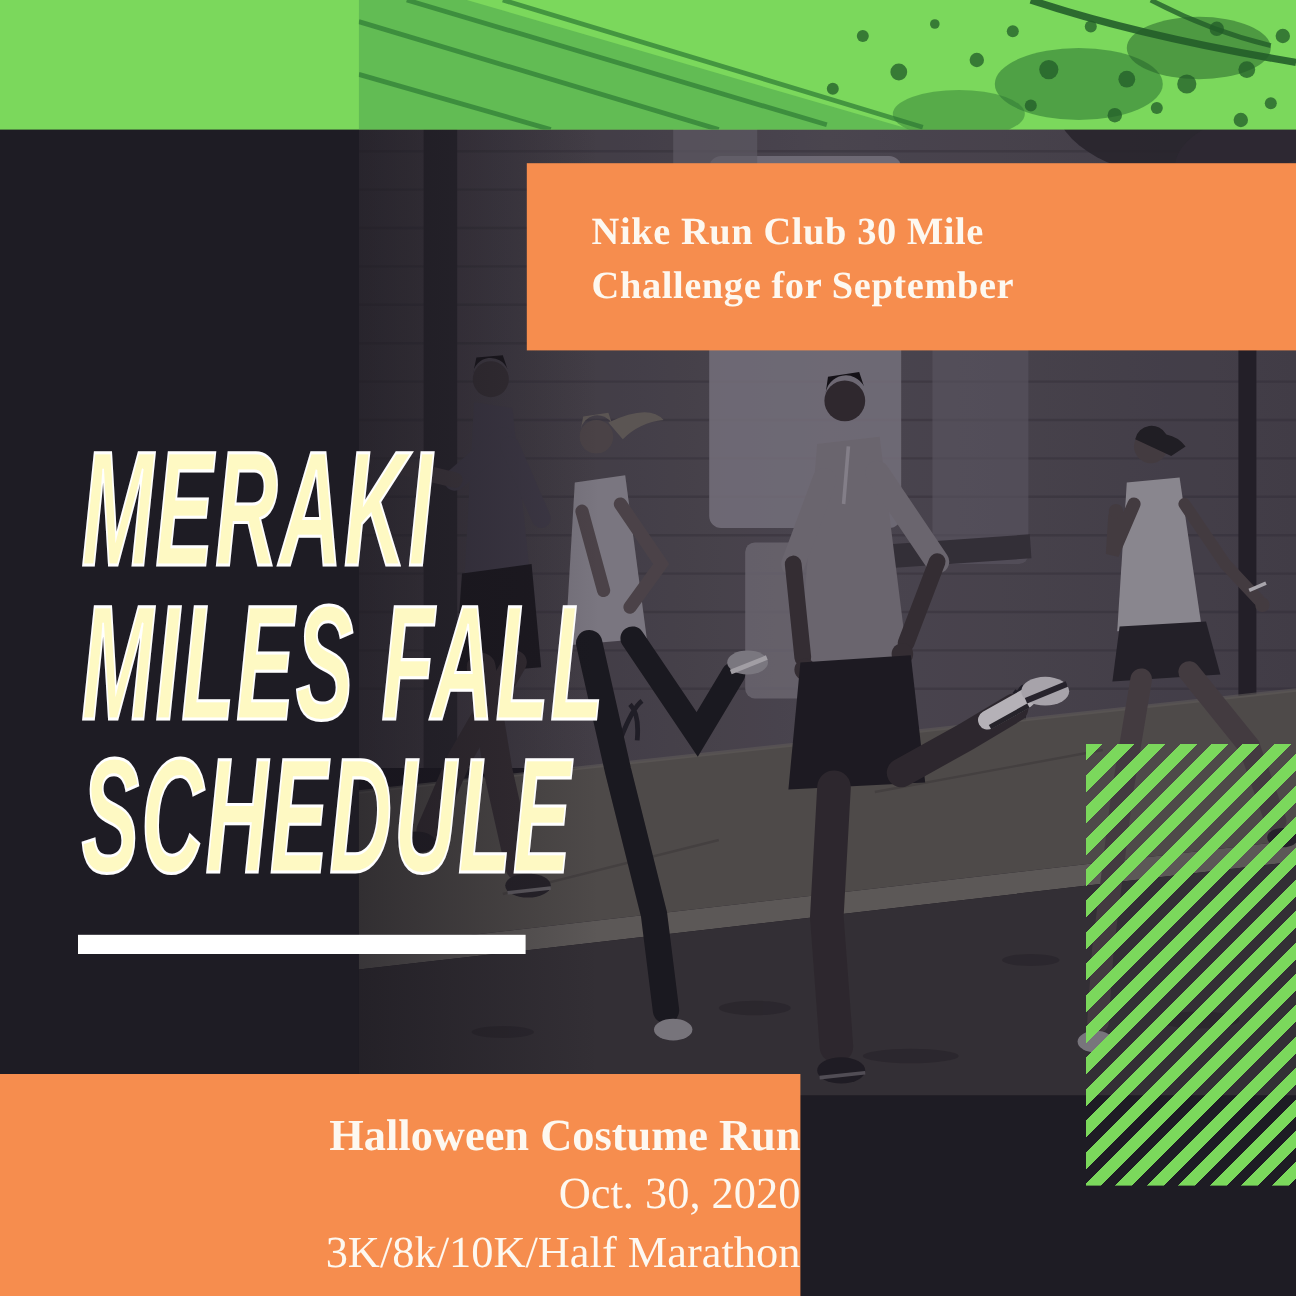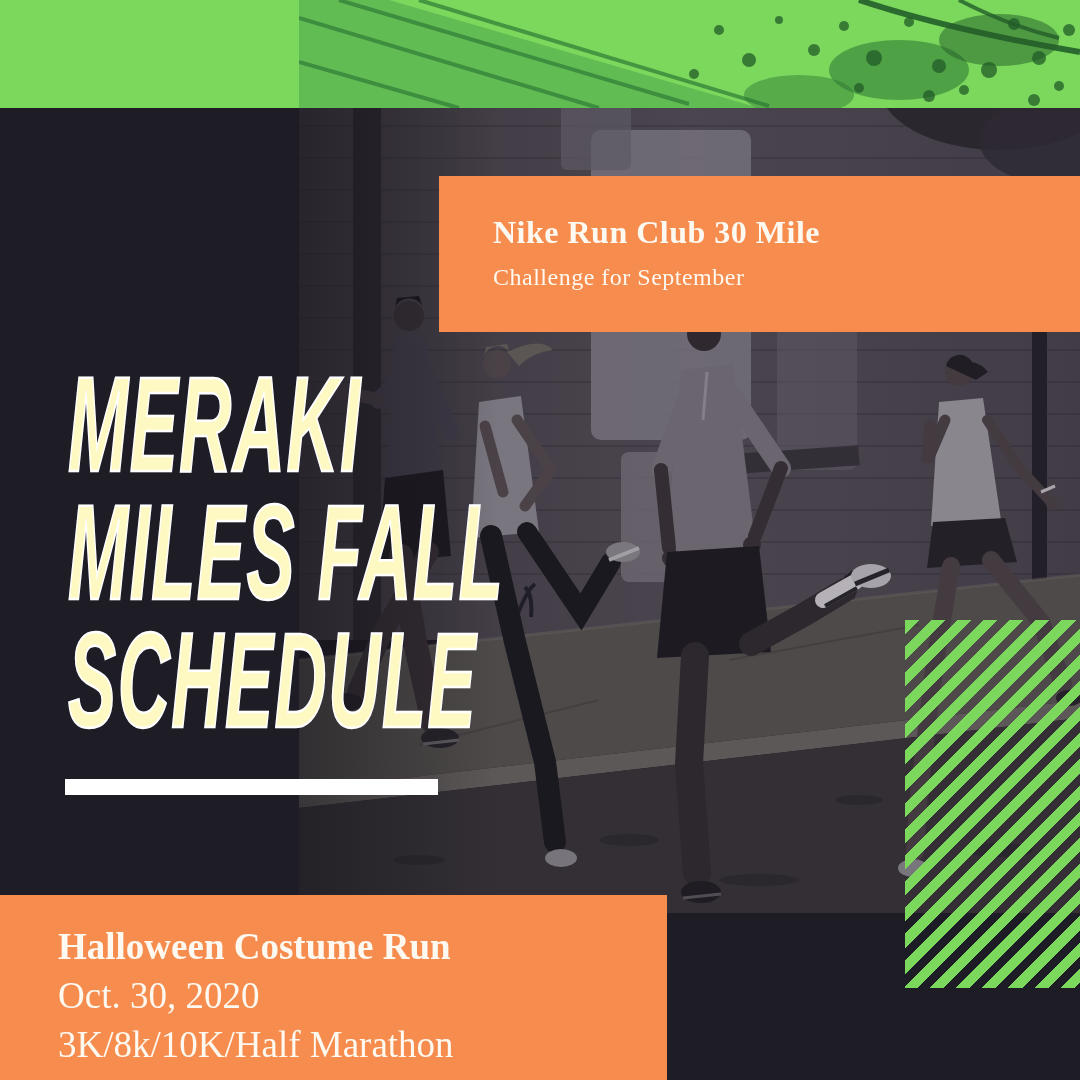--- a/index.html
+++ b/index.html
@@ -10,28 +10,28 @@
   
   .photo{position:absolute; left:299px; top:0; width:781px; height:913px; z-index:1;}
   .photo svg{display:block;}
   
   .green-band{position:absolute; left:0; top:0; width:1080px; height:108px; background:#7bd85c; z-index:2;}
   .green-duotone{position:absolute; left:299px; top:0; width:781px; height:108px;}
   
   .top-banner{
     position:absolute; left:439px; top:136px; width:641px; height:156px;
     background:#f68d4e; z-index:4; color:#fdf8f0;
-    padding:34px 0 16px 54px; box-sizing:border-box;margin-top:40px;
+    padding:34px 0 16px 54px; box-sizing:border-box;
   }
   .top-banner .l1{font-weight:bold; font-size:32px; line-height:45px; letter-spacing:.5px;}
-  .top-banner .l2{font-weight:normal; font-size:24px; line-height:45px; letter-spacing:.5px;}
+  .top-banner .l2{font-weight:bold; font-size:32px; line-height:45px; letter-spacing:.5px;}
   .bottom-banner{
     position:absolute; left:0; top:895px; width:667px; height:185px;
     background:#f68d4e; z-index:4; color:#fdf8f0;
-    padding:27px 0 0 58px; box-sizing:border-box;
+    padding:27px 0 0 58px; box-sizing:border-box;text-align:right;
   }
   .bottom-banner .l1{font-weight:bold; font-size:37px; line-height:49px;}
   .bottom-banner .l2,.bottom-banner .l3{font-weight:normal; font-size:37px; line-height:49px;}
   
   .title{
     position:absolute; left:68px; top:360px; z-index:5; color:#fef9c3;
     font-family:"Liberation Sans", sans-serif; font-style:italic; font-weight:bold;
     font-size:136px; line-height:128px; white-space:nowrap;
     -webkit-text-stroke:2.5px #ffffff;
   }

